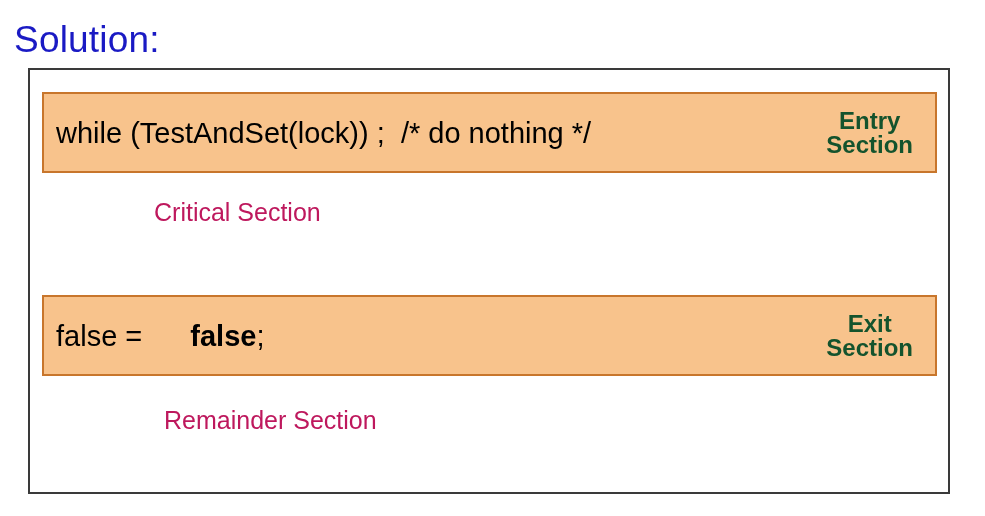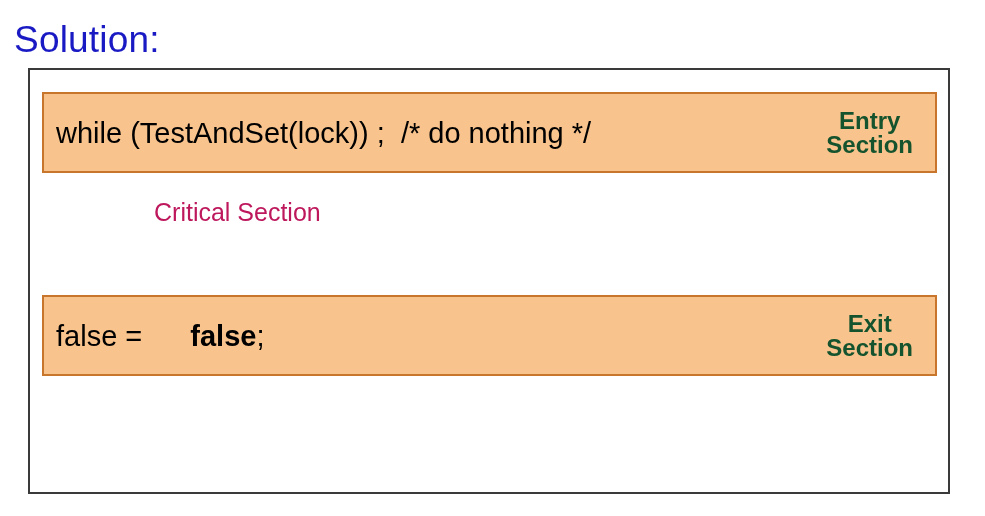--- a/index.html
+++ b/index.html
@@ -116,14 +116,15 @@
   </div>
 
   <div class="plain-line" id="critical-line">Critical Section</div>
 
   <div class="code-row" id="exit-row">
     <div class="code-text"><span>false = </span><span class="bold">false</span><span>;</span></div>
     <div class="section-tag">Exit
 Section</div>
   </div>
 
+  <div class="plain-line" id="remainder-line">Remainder Section</div>
 
 </div>
 
 </body></html>

